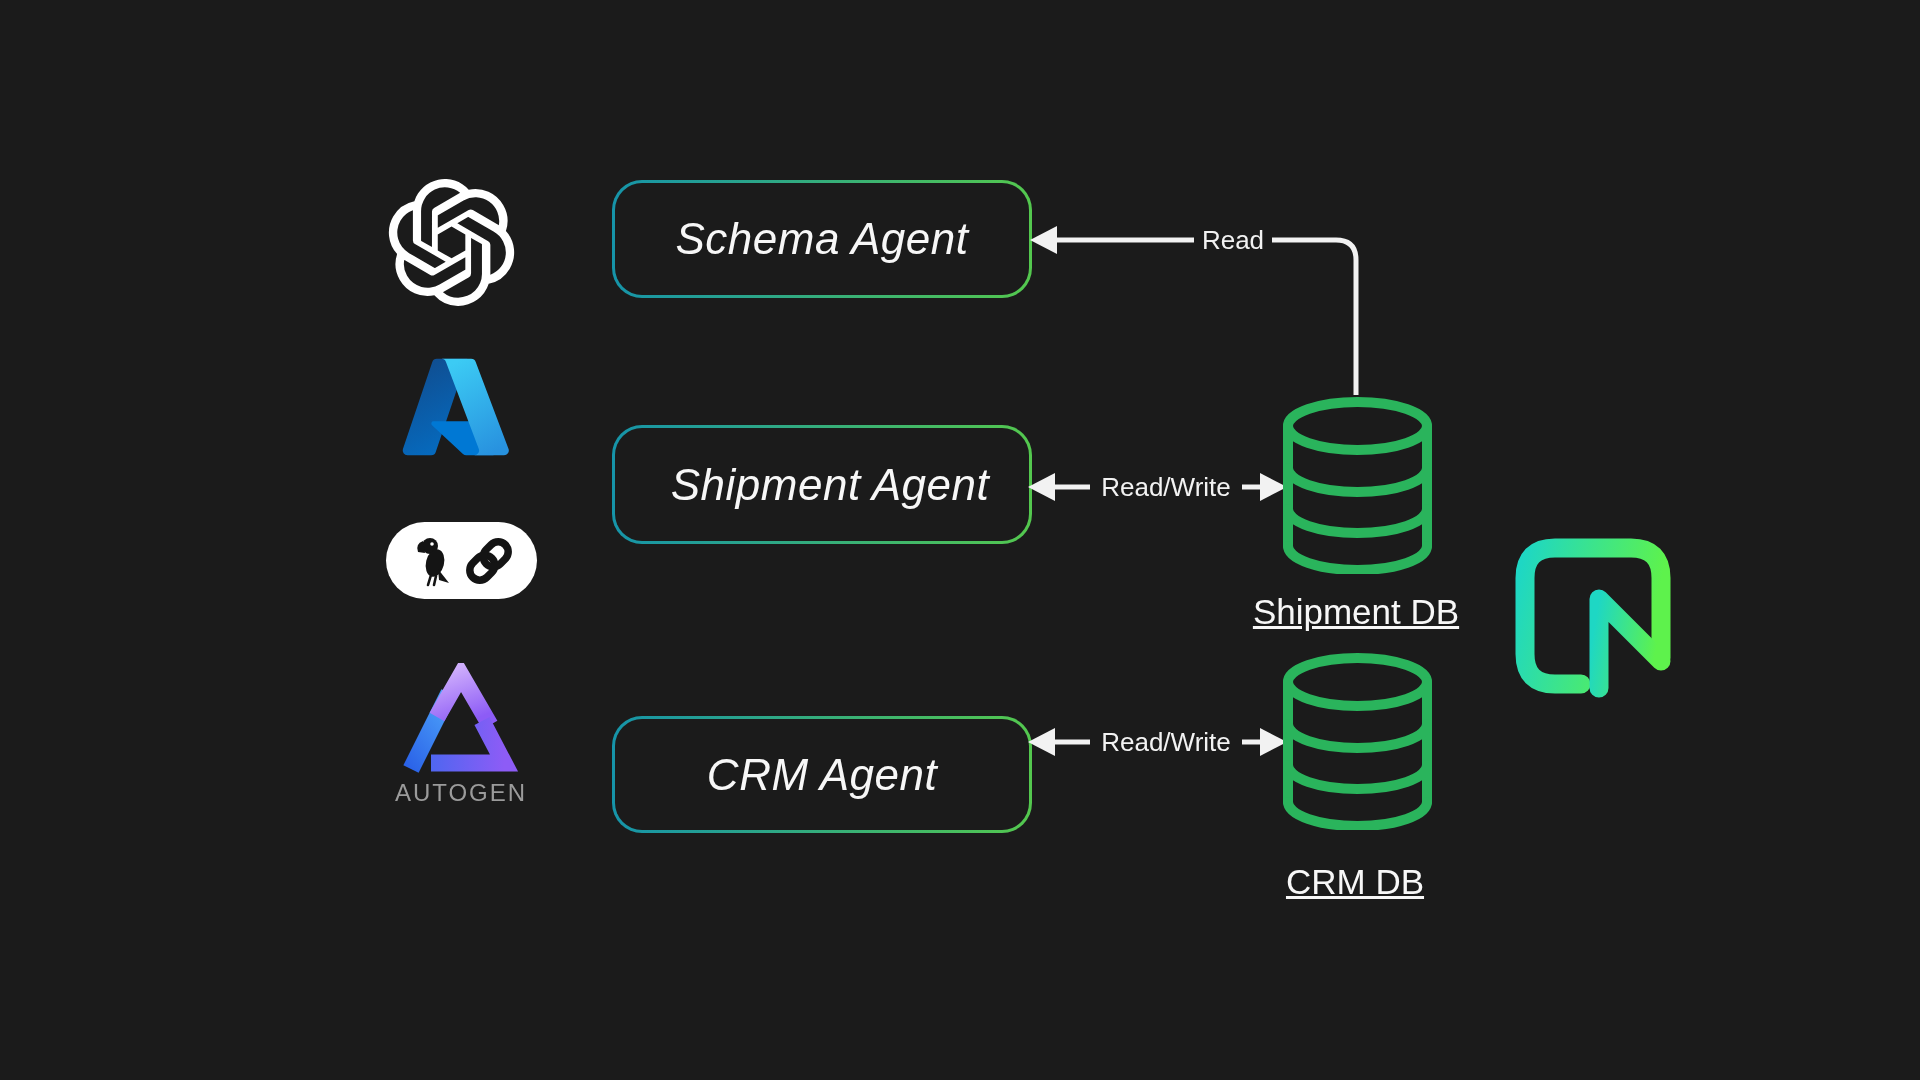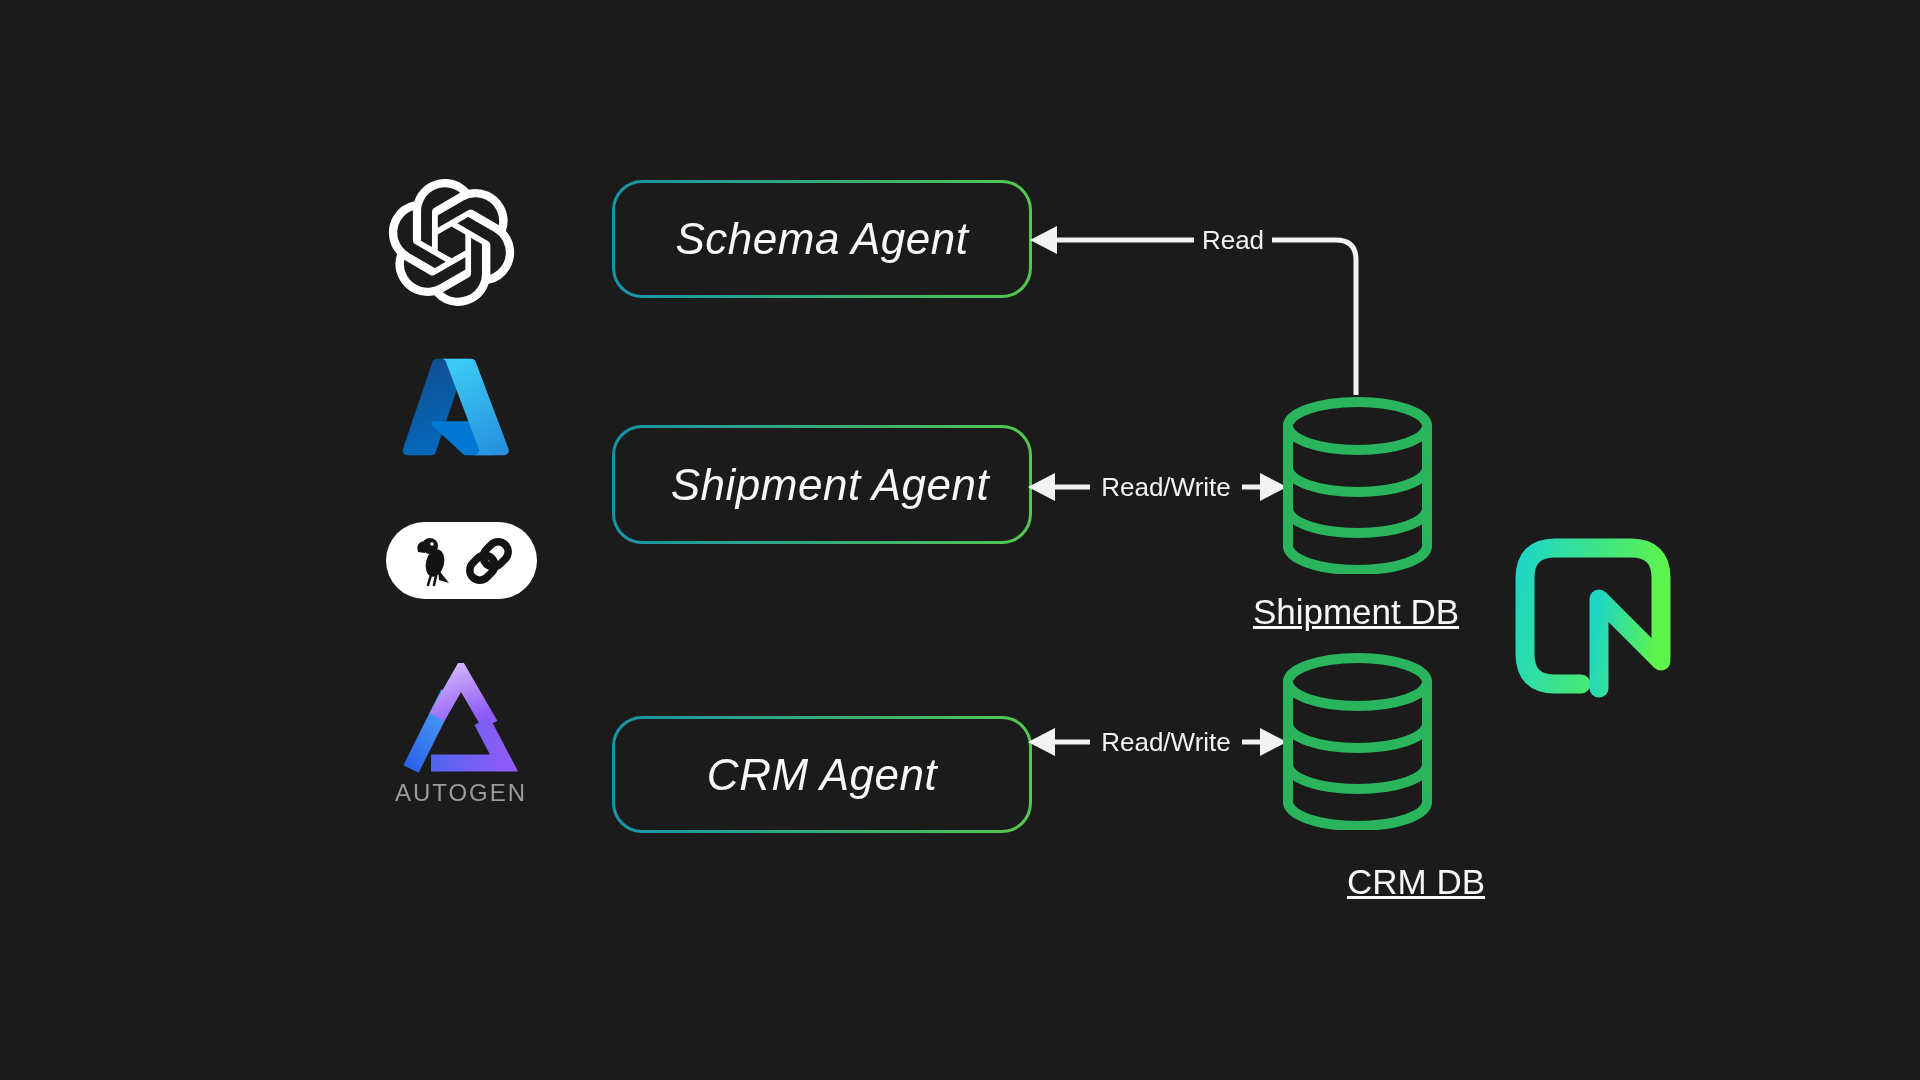--- a/index.html
+++ b/index.html
@@ -62,21 +62,21 @@
 
   .db-label {
     position: absolute;
     transform: translate(-50%, -50%);
     color: var(--text-white, #f7f7f7);
     font-size: 35px;
     white-space: nowrap;
     text-decoration: underline;
   }
   #db-label-shipment { left: 1356px; top: 612px; }
-  #db-label-crm      { left: 1416px; top: 882px; }
+  #db-label-crm      { left: 1355px; top: 882px; }
 
   
   #openai-logo    { left: 388px; top: 179px; width: 127px; height: 127px; }
   #azure-logo     { left: 398px; top: 351px; width: 112px; height: 112px; }
   #langchain-logo {
     left: 386px; top: 522px; width: 151px; height: 77px;
     background: var(--langchain-bg, #ffffff);
     border-radius: 40px;
     display: flex; align-items: center; justify-content: center;
   }

